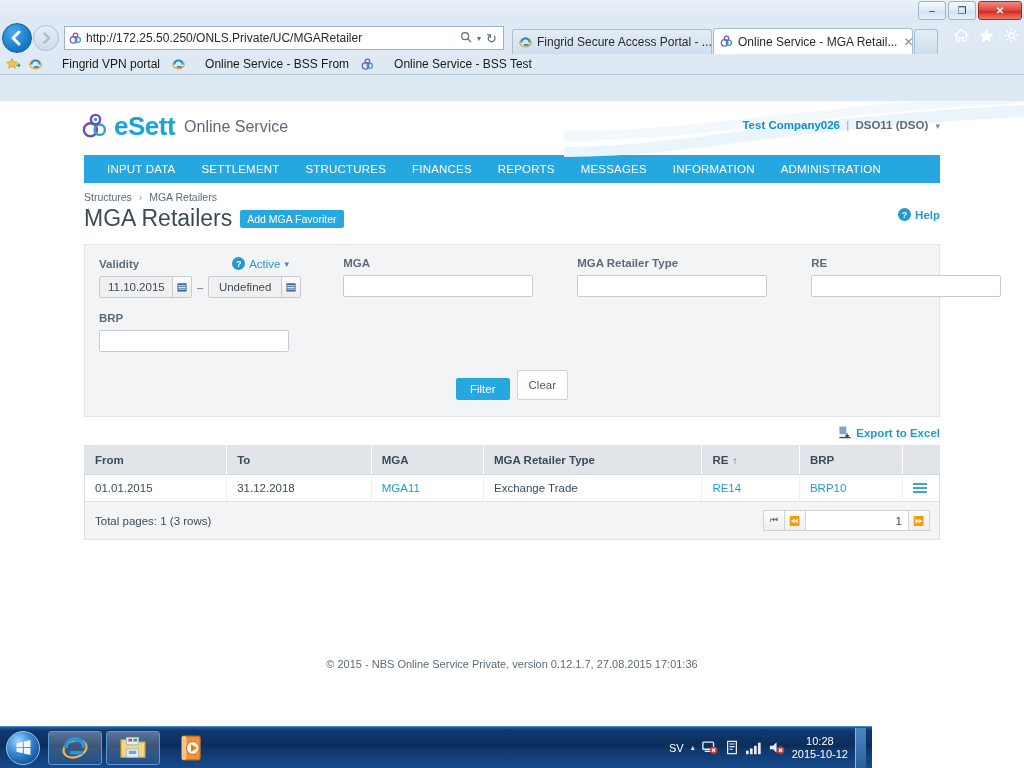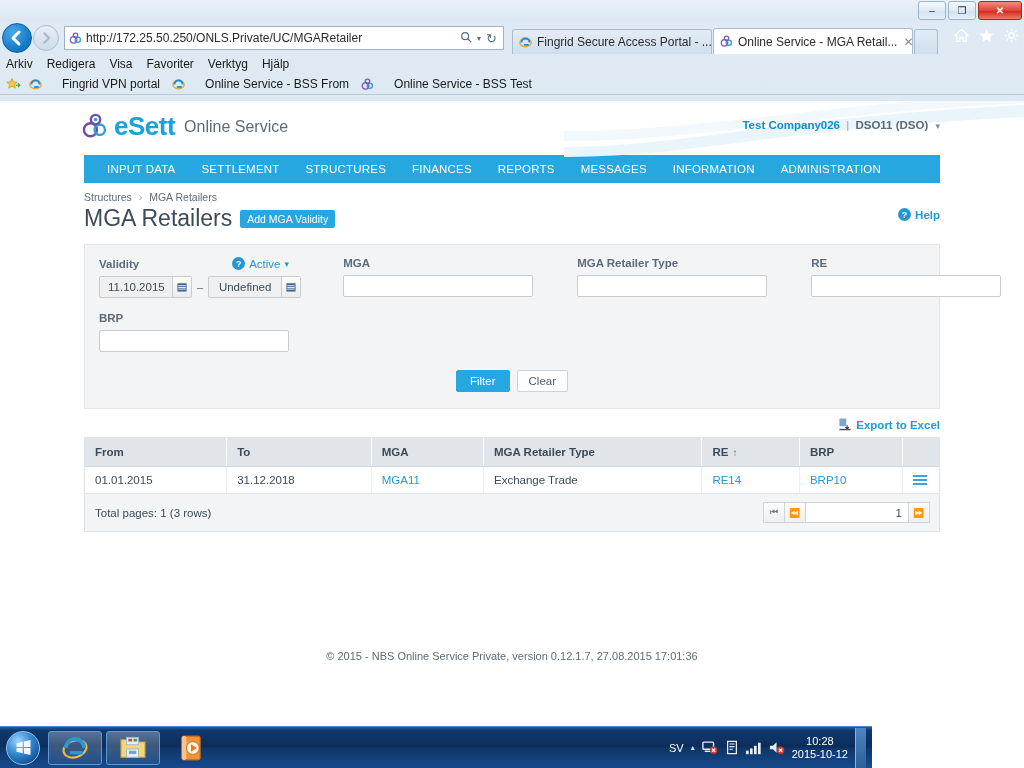--- a/index.html
+++ b/index.html
@@ -196,20 +196,21 @@
   .txtinput {
     border: 1px solid #c8ccd1; background: #fff; height: 22px;
     border-radius: 2px; font-size: 11.5px; color: #3c4b59;
     padding: 0 6px; font-family: "Liberation Sans", sans-serif;
   }
   .btnrow { display: flex; justify-content: center; gap: 7px; margin-top: 18px; }
   .btn-primary {
     background: #27a7e0; color: #fff; border: 1px solid #27a7e0;
     font-size: 11.5px; padding: 4px 13px; border-radius: 2px; cursor: pointer;
     font-family: "Liberation Sans", sans-serif;
+    margin-top: 8px;
   }
   .btn-default {
     background: #fefefe; color: #4a5a68; border: 1px solid #cfd3d8;
     font-size: 11.5px; padding: 4px 11px; border-radius: 2px; cursor: pointer;
     font-family: "Liberation Sans", sans-serif;
   }
 
   
   .exportrow {
     margin: 9px 84px 0; display: flex; justify-content: flex-end;
@@ -382,28 +383,20 @@
               <line x1="4.2" y1="4.2" x2="6" y2="6"></line>
               <line x1="14" y1="14" x2="15.8" y2="15.8"></line>
               <line x1="15.8" y1="4.2" x2="14" y2="6"></line>
               <line x1="6" y1="14" x2="4.2" y2="15.8"></line>
             </g>
           </svg>
       </span>
     </div>
   </div>
 
-  <div class="menubar">
-    <span>Arkiv</span>
-    <span>Redigera</span>
-    <span>Visa</span>
-    <span>Favoriter</span>
-    <span>Verktyg</span>
-    <span>Hjälp</span>
-  </div>
 
   <div class="favbar">
     <span style="display:flex;">
       <svg width="15" height="15" viewBox="0 0 20 20">
           <path d="M8 2 L10 6.6 L15 7 L11.2 10.3 L12.4 15 L8 12.3 L3.6 15 L4.8 10.3 L1 7 L6 6.6 Z" fill="#f5c842" stroke="#c79a20" stroke-width="1"></path>
           <path d="M13 11 L18 11 M16 8.5 L18.5 11 L16 13.5" stroke="#3aa03a" stroke-width="1.6" fill="none"></path>
         </svg>
     </span>
     <span class="favitem">
       <span style="display:flex;">
@@ -479,21 +472,21 @@
       </div>
 
       <div class="breadcrumb">
         <a href="#">Structures</a>
         <span class="arrow">›</span>
         <span>MGA Retailers</span>
       </div>
 
       <div class="titlerow">
         <span class="pagetitle">MGA Retailers</span>
-        <button class="addbtn">Add MGA Validity</button>
+        <button class="addbtn">Add MGA Favoriter</button>
         <a class="helplink" href="#">
           <span class="qmark">?</span>
           <span>Help</span>
         </a>
       </div>
 
       <div class="filterpanel">
         <div class="frow">
 
           <div class="fcol">

